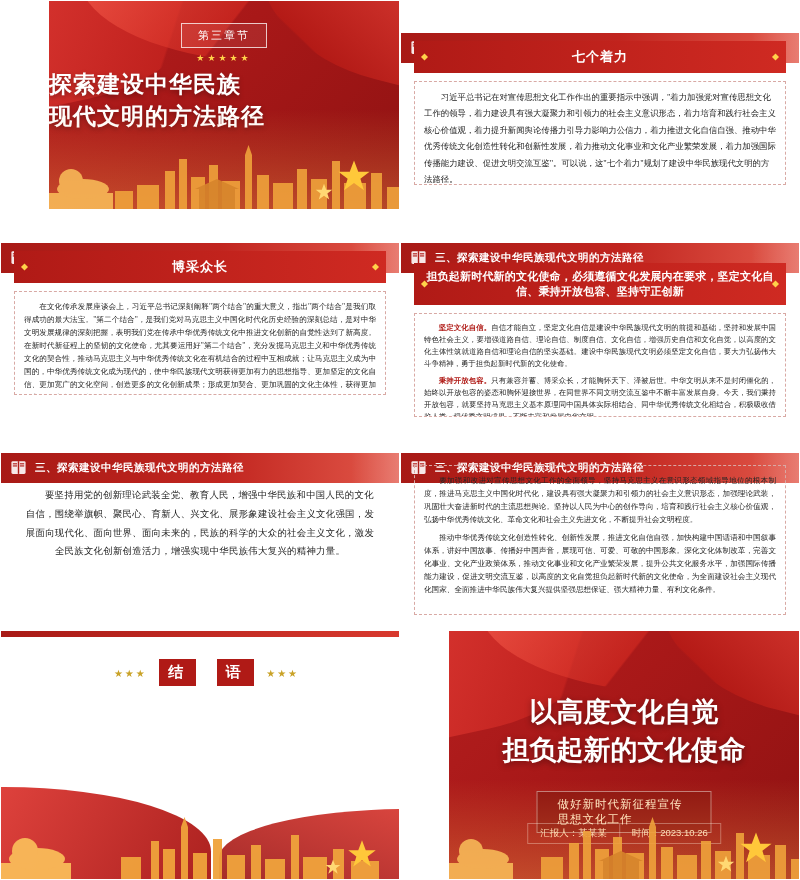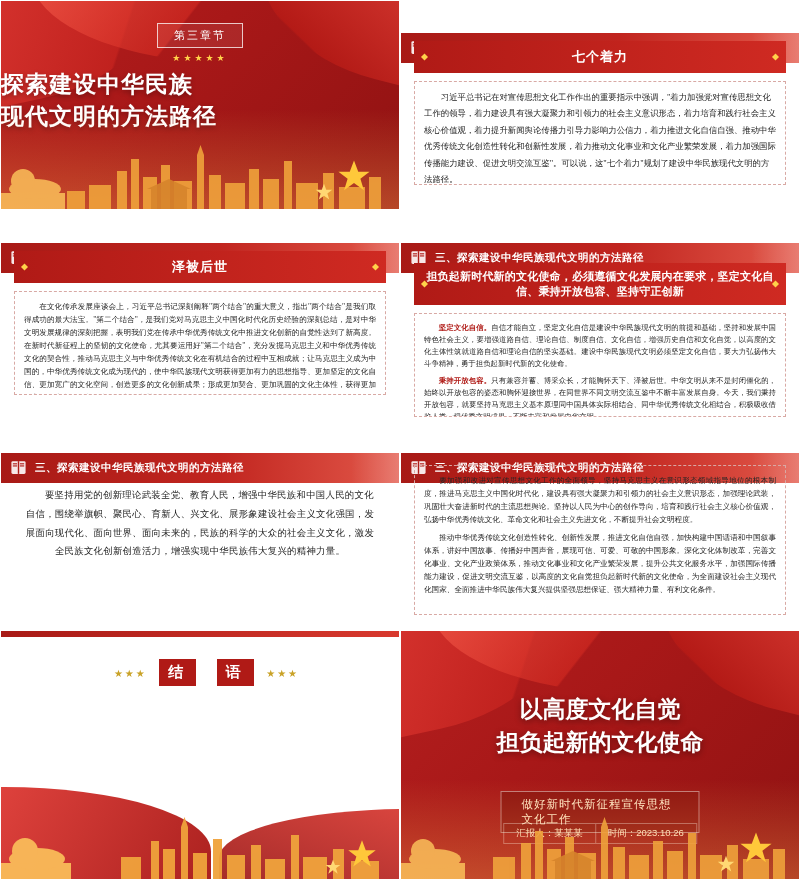--- a/index.html
+++ b/index.html
@@ -20,20 +20,21 @@
   .slide {
     position: relative;
     overflow: hidden;
     background: #fff;
     border: 1px solid #ffffff;
   }
 
   
   .cover {
     background: linear-gradient(135deg,#b41f1f 0%, #a81818 40%, #8f1212 100%);
+    margin-left: 48px;
   }
   .cover .ribbon-tl {
     position:absolute; top:-30px; left:-40px; width:220px; height:120px;
     background: linear-gradient(120deg, #e03a34 0%, #c4231f 70%, transparent 71%);
     transform: rotate(-12deg);
     opacity:.85;
     border-bottom-right-radius: 70% 90%;
   }
   .cover .ribbon-tl2 {
     position:absolute; top:-50px; left:30px; width:180px; height:100px;
@@ -75,21 +76,21 @@
     font-size:23px; font-weight:bold; line-height:1.38;
     letter-spacing:1px;
     text-shadow: 0 2px 5px rgba(0,0,0,.35);
   }
   .cover-title .l2 { display:block; }
 
   
   .endcover .end-title {
     position:absolute; left:0; right:0; top:62px;
     text-align:center; color:#fff;
-    font-size:23px; font-weight:bold; line-height:1.42;
+    font-size:27px; font-weight:bold; line-height:1.42;
     text-shadow: 0 2px 6px rgba(0,0,0,.4);
   }
   .end-sub {
     position:absolute; left:50%; transform:translateX(-50%);
     top:160px;
     background:#8e1310;
     border:1px solid rgba(255,255,255,.45);
     color:#ffe9c9; font-size:11.5px; padding:5px 20px;
     letter-spacing:1px;
   }
@@ -302,21 +303,21 @@
         <rect x="11" y="3" width="2" height="18" fill="#b01a16"></rect>
         <rect x="4" y="6" width="6" height="1.6" fill="#b01a16"></rect>
         <rect x="4" y="9" width="6" height="1.6" fill="#b01a16"></rect>
         <rect x="14" y="6" width="6" height="1.6" fill="#b01a16"></rect>
         <rect x="14" y="9" width="6" height="1.6" fill="#b01a16"></rect>
       </svg>
       <span>三、探索建设中华民族现代文明的方法路径</span>
       <div class="c-head-accent"></div>
     </div>
     <div class="c-body">
-      <div class="title-bar">泽被后世</div>
+      <div class="title-bar">博采众长</div>
       <div class="dash-box">
         <p class="para" style="font-size:7.6px; line-height:1.72;">在文化传承发展座谈会上，习近平总书记深刻阐释"两个结合"的重大意义，指出"两个结合"是我们取得成功的最大法宝。"第二个结合"，是我们党对马克思主义中国化时代化历史经验的深刻总结，是对中华文明发展规律的深刻把握，表明我们党在传承中华优秀传统文化中推进文化创新的自觉性达到了新高度。在新时代新征程上的坚韧的文化使命，尤其要运用好"第二个结合"，充分发掘马克思主义和中华优秀传统文化的契合性，推动马克思主义与中华优秀传统文化在有机结合的过程中互相成就；让马克思主义成为中国的，中华优秀传统文化成为现代的，使中华民族现代文明获得更加有力的思想指导、更加坚定的文化自信、更加宽广的文化空间，创造更多的文化创新成果；形成更加契合、更加巩固的文化主体性，获得更加坚定的历史自信、文化自信、文化自觉。</p>
       </div>
     </div>
   </div>
 
   <div class="slide content">
     <div class="c-head">
       <svg class="bk-icon" viewBox="0 0 24 24">
         <rect x="2" y="3" width="20" height="18" rx="2" fill="#fff" opacity=".9"></rect>

